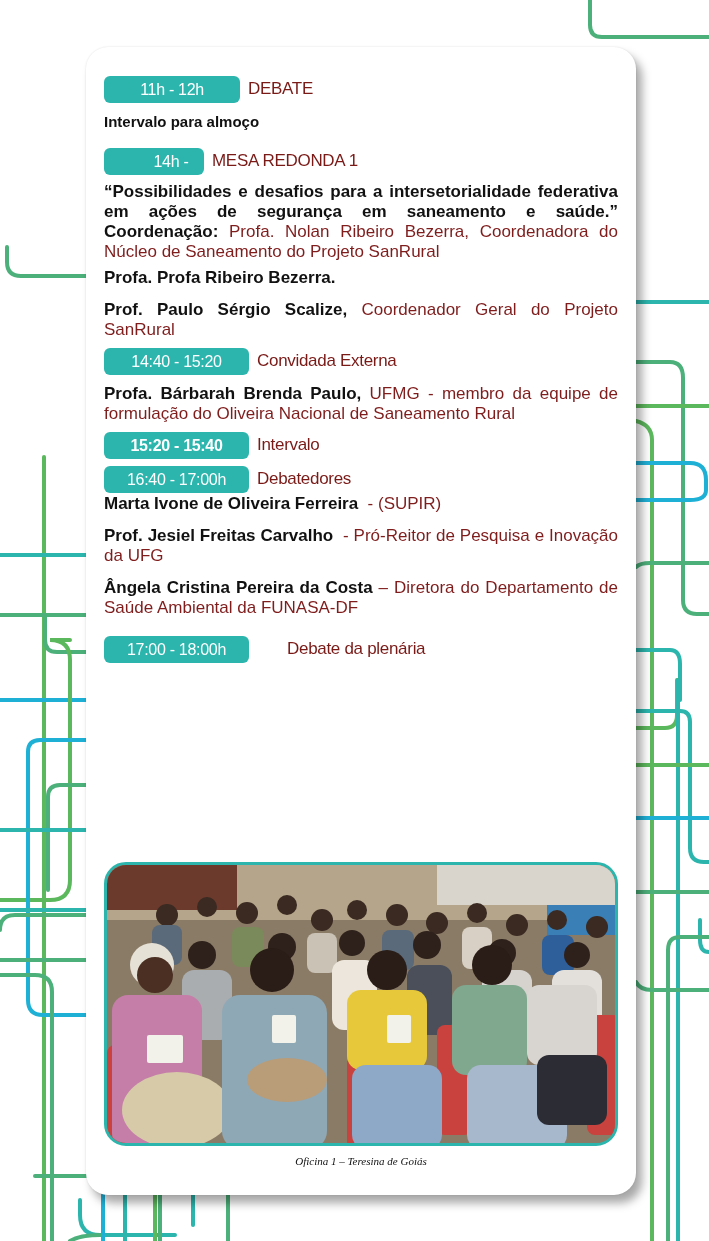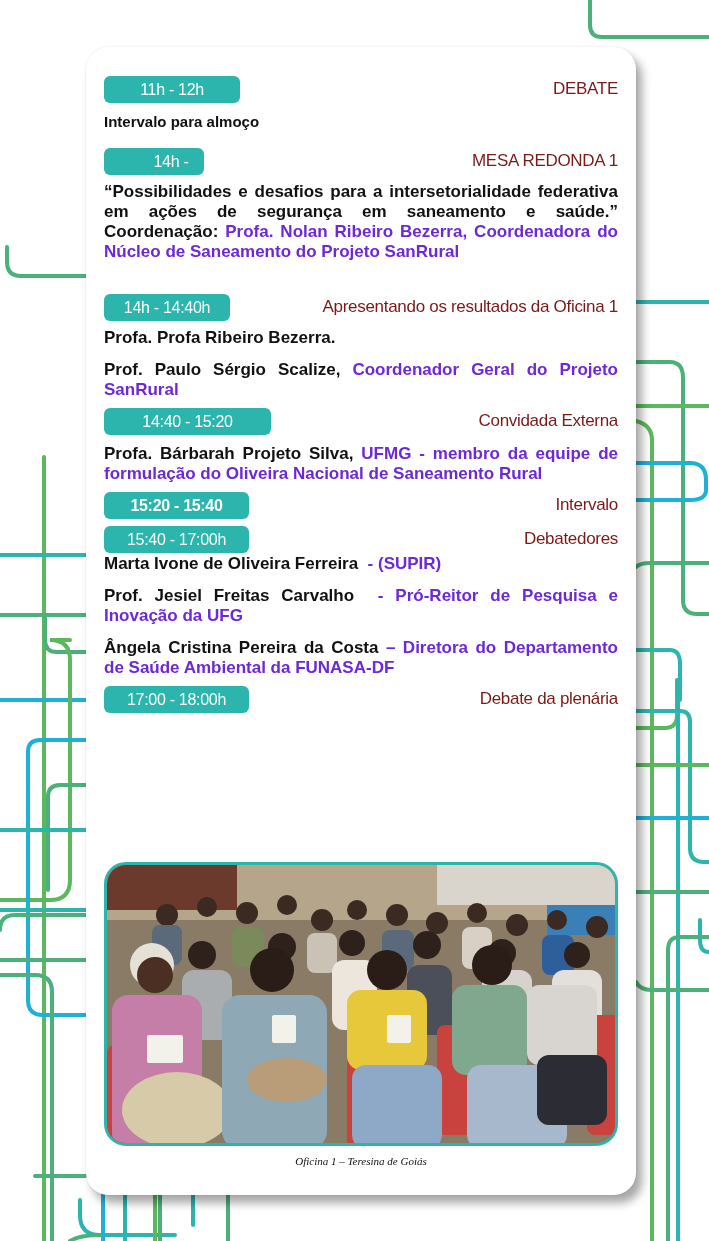--- a/index.html
+++ b/index.html
@@ -8,31 +8,31 @@
 
   .bg-lines { position: absolute; left: 0; top: 0; width: 709px; height: 1241px; z-index: 0; }
 
   .card {
     position: absolute; left: 86px; top: 47px; width: 550px; height: 1148px;
     background: #ffffff; border-radius: 22px; z-index: 2;
     box-shadow: 6px 8px 10px rgba(0,0,0,0.35), 0 0 2px rgba(0,0,0,0.12);
   }
   .content { position: absolute; left: 18px; top: 27px; width: 514px; }
 
-  .slot-row { display: flex; align-items: center; height: 30px; justify-content: space-between; }
+  .slot-row { display: flex; align-items: center; height: 30px; }
   .badge {
     background: #2bb5ad; color: #ffffff; border-radius: 6px;
     height: 27px; line-height: 27px; font-size: 16px; text-align: center;
     padding: 0 8px; letter-spacing: -0.3px; flex: none;
   }
   .slot-title { color: #7a1a17; font-weight: normal; font-size: 17px; margin-left: 8px; letter-spacing: -0.3px; white-space: nowrap; }
 
   .para { font-size: 17px; line-height: 20px; color: #111; text-align: justify; }
   .para b { font-weight: bold; }
-  .para .light { font-weight: bold; color: #6d28d9; }
+  .para .light { font-weight: normal; color: #7f1d1d; }
 
   .photo {
     position: absolute; left: 18px; top: 815px; width: 514px; height: 284px;
     border: 3px solid #2bb5ad; border-radius: 22px; overflow: hidden;
     background: #8c7d66;
   }
   .caption {
     position: absolute; left: 0; width: 550px; top: 1108px; text-align: center;
     font-family: "Liberation Serif", serif; font-style: italic; font-size: 11px; color: #111;
   }
@@ -100,59 +100,55 @@
     </div>
 
     <div class="slot-row" style="margin-top:14px;">
       <span class="badge" style="width:100px;padding-left:42px;">14h - 18h</span>
       <span class="slot-title">MESA REDONDA 1</span>
     </div>
     <div class="para" style="margin-top:6px;">
       <b>“Possibilidades e desafios para a intersetorialidade federativa em ações de segurança em saneamento e saúde.” Coordenação:</b><span class="light"> Profa. Nolan Ribeiro Bezerra, Coordenadora do Núcleo de Saneamento do Projeto SanRural</span>
     </div>
 
-    <div class="slot-row" style="margin-top:30px;">
-      <span class="badge" style="width:126px;">14h - 14:40h</span>
-      <span class="slot-title" style="margin-left:8px;">Apresentando os resultados da Oficina 1</span>
-    </div>
     <div class="para" style="margin-top:6px;">
       <b>Profa.  Profa Ribeiro Bezerra.</b>
     </div>
     <div class="para" style="margin-top:12px;">
       <b>Prof. Paulo Sérgio Scalize,</b><span class="light"> Coordenador Geral do Projeto SanRural</span>
     </div>
 
     <div class="slot-row" style="margin-top:6px;">
-      <span class="badge" style="width:167px;">14:40 - 15:20</span>
+      <span class="badge" style="width:145px;">14:40 - 15:20</span>
       <span class="slot-title">Convidada Externa</span>
     </div>
     <div class="para" style="margin-top:8px;">
-      <b>Profa. Bárbarah Projeto Silva,</b><span class="light"> UFMG - membro da equipe de formulação do Oliveira Nacional de Saneamento Rural</span>
+      <b>Profa. Bárbarah Brenda Paulo,</b><span class="light"> UFMG - membro da equipe de formulação do Oliveira Nacional de Saneamento Rural</span>
     </div>
 
     <div class="slot-row" style="margin-top:6px;">
       <span class="badge" style="width:145px;font-weight:bold;">15:20 - 15:40</span>
       <span class="slot-title">Intervalo</span>
     </div>
 
     <div class="slot-row" style="margin-top:4px;">
-      <span class="badge" style="width:145px;">15:40 - 17:00h</span>
+      <span class="badge" style="width:145px;">16:40 - 17:00h</span>
       <span class="slot-title">Debatedores</span>
     </div>
     <div class="para" style="margin-top:0;">
       <b>Marta Ivone de Oliveira Ferreira</b><span class="light" style="white-space:pre;">  - (SUPIR)</span>
     </div>
     <div class="para" style="margin-top:12px;">
       <b>Prof. Jesiel Freitas Carvalho</b><span class="light" style="white-space:pre-wrap;">  - Pró-Reitor de Pesquisa e Inovação da UFG</span>
     </div>
     <div class="para" style="margin-top:12px;">
       <b>Ângela Cristina Pereira da Costa</b><span class="light"> – Diretora do Departamento de Saúde Ambiental da FUNASA-DF</span>
     </div>
 
-    <div class="slot-row" style="margin-top:6px;">
+    <div class="slot-row" style="margin-top:16px;gap:30px;">
       <span class="badge" style="width:145px;">17:00 - 18:00h</span>
       <span class="slot-title">Debate da plenária</span>
     </div>
   </div>
 
   <div class="photo">
     <svg width="514" height="284" viewBox="0 0 514 284" preserveAspectRatio="none">
       <rect x="0" y="0" width="514" height="284" fill="#8a7b66"></rect>
       <rect x="0" y="0" width="514" height="55" fill="#b5a58a"></rect>
       <rect x="0" y="0" width="130" height="45" fill="#6b3a2c"></rect>

